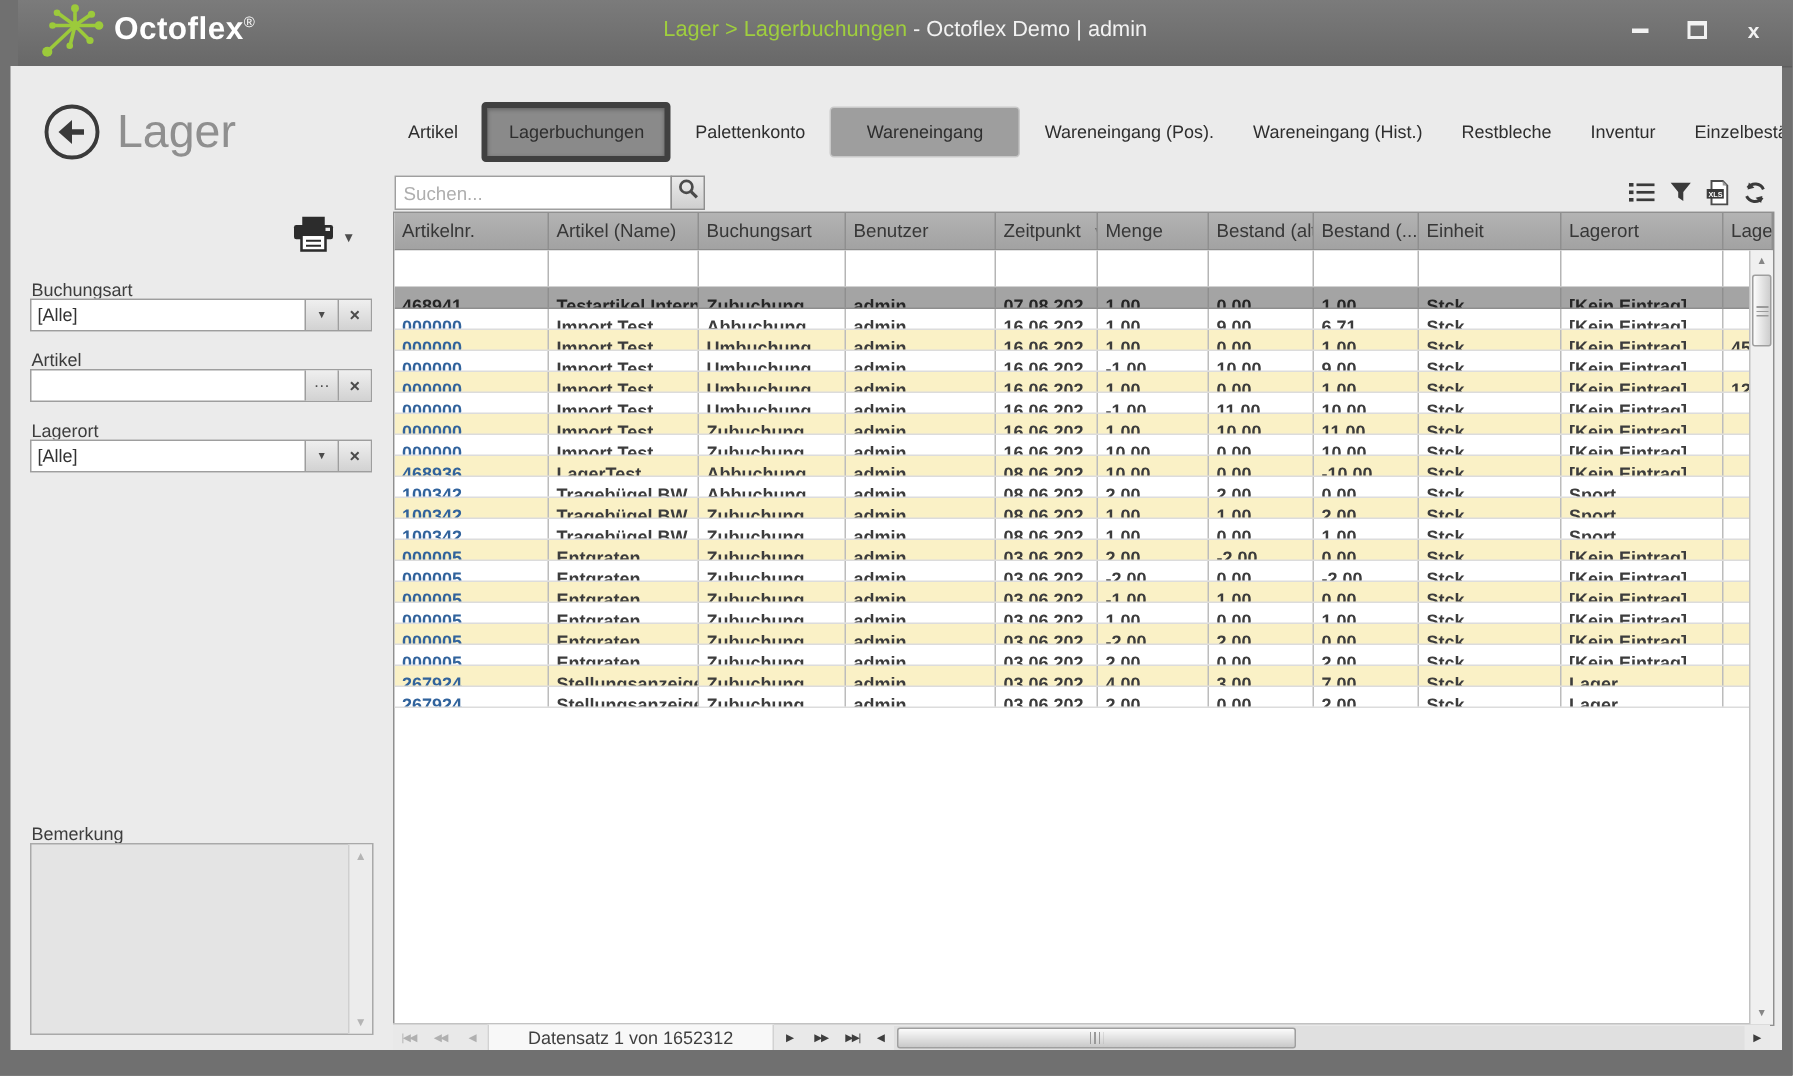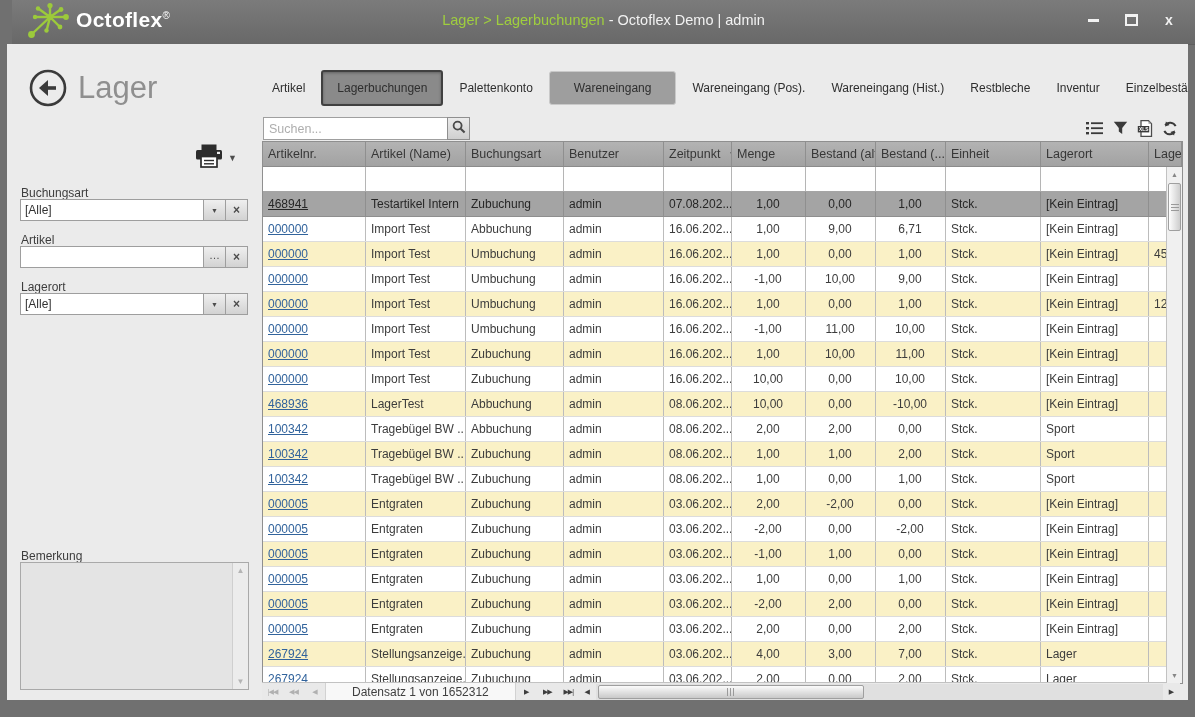--- a/index.html
+++ b/index.html
@@ -41,21 +41,21 @@
   .bem-box{position:absolute;left:13px;top:518px;width:229px;height:128px;background:#e4e4e4;
     border:1px solid #a9a9a9;box-sizing:border-box;}
   .bem-scroll{position:absolute;right:0;top:0;bottom:0;width:15px;background:#ececec;border-left:1px solid #cfcfcf;}
   .bem-scroll .up,.bem-scroll .down{position:absolute;left:0;right:0;text-align:center;font-size:8px;color:#b4b4b4;}
   .bem-scroll .up{top:3px;}
   .bem-scroll .down{bottom:3px;}
 
   
   .tabbar{position:absolute;left:252px;top:26px;height:36px;display:flex;align-items:center;}
   .tab{font-size:12px;color:#2e2e2e;padding:0 13px;cursor:pointer;white-space:nowrap;}
-  .tab.active{background:#8a8a8a;border:2px solid #404040;border-radius:3px;padding:9px 14px;margin:0 3px;
+  .tab.active{background:#8a8a8a;border:4px solid #404040;border-radius:3px;padding:9px 14px;margin:0 3px;
     box-shadow:inset 0 1px 3px rgba(0,0,0,.3);}
   .tab.button{background:#9e9e9e;border:1px solid #c9c9c9;border-radius:3px;padding:9px 24px;margin:0 3px;}
 
   
   .searchwrap{position:absolute;left:256px;top:73px;display:flex;}
   .searchinput{width:185px;height:23px;box-sizing:border-box;border:1px solid #9f9f9f;background:#fff;
     font-size:12.5px;padding:0 5px;color:#333;font-family:"Liberation Sans",sans-serif;outline:none;}
   .searchinput::placeholder{color:#aeaeae;}
   .searchbtn{width:23px;height:23px;margin-left:-1px;border:1px solid #8f8f8f;box-sizing:border-box;
     background:linear-gradient(#ebebeb,#cfcfcf);display:flex;align-items:center;justify-content:center;cursor:pointer;}
@@ -65,27 +65,27 @@
   
   .grid{position:absolute;left:255px;top:97px;width:919px;height:541px;border:1px solid #8f8f8f;
     background:#fff;overflow:hidden;box-sizing:content-box;}
   .ghead{display:flex;height:25px;background:linear-gradient(#b3b3b3,#a2a2a2);border-bottom:1px solid #8b8b8b;box-sizing:border-box;}
   .hcell{font-size:12.5px;color:#373737;padding:5px 4px 0 5px;border-right:1px solid #8f8f8f;
     box-sizing:border-box;white-space:nowrap;overflow:hidden;flex:none;}
   .hcell .sort{font-size:7px;color:#6c6c6c;margin-left:8px;vertical-align:2px;}
   .gfilter{display:flex;height:25px;background:#fff;border-bottom:1px solid #a5a5a5;box-sizing:border-box;}
   .fcell{border-right:1px solid #b5b5b5;box-sizing:border-box;height:100%;flex:none;cursor:text;}
   .gbody{position:relative;height:490px;overflow:hidden;}
-  .grow{display:flex;height:25px;box-sizing:border-box;border-bottom:1px solid #dcdcdc;background:#fff;cursor:default;}
+  .grow{display:flex;height:14px;box-sizing:border-box;border-bottom:1px solid #dcdcdc;background:#fff;cursor:default;font-weight:bold;}
   .grow.yellow{background:#faf1c6;}
   .grow.selected{background:#a4a4a4;border-bottom:1px solid #8e8e8e;}
   .gcell{font-size:12px;color:#3c3c3c;padding:5px 4px 0 5px;border-right:1px solid #bcbcbc;
     box-sizing:border-box;white-space:nowrap;overflow:hidden;flex:none;}
   .grow.selected .gcell{color:#262626;border-right-color:#8f8f8f;}
-  .gcell.num{text-align:center;padding-right:6px;}
+  .gcell.num{text-align:left;padding-right:6px;}
   .lnk{color:#31639c;text-decoration:underline;cursor:pointer;}
   .grow.selected .lnk{color:#262626;}
 
   
   .vscroll{position:absolute;right:0;top:25px;bottom:0;width:16px;background:#f0f0f0;
     border-left:1px solid #c2c2c2;z-index:5;box-sizing:border-box;}
   .vs-up,.vs-down{position:absolute;left:0;right:0;text-align:center;font-size:7px;color:#868686;cursor:pointer;}
   .vs-up{top:4px;}
   .vs-down{bottom:4px;}
   .vs-thumb{position:absolute;top:16px;left:1px;width:13px;height:48px;

